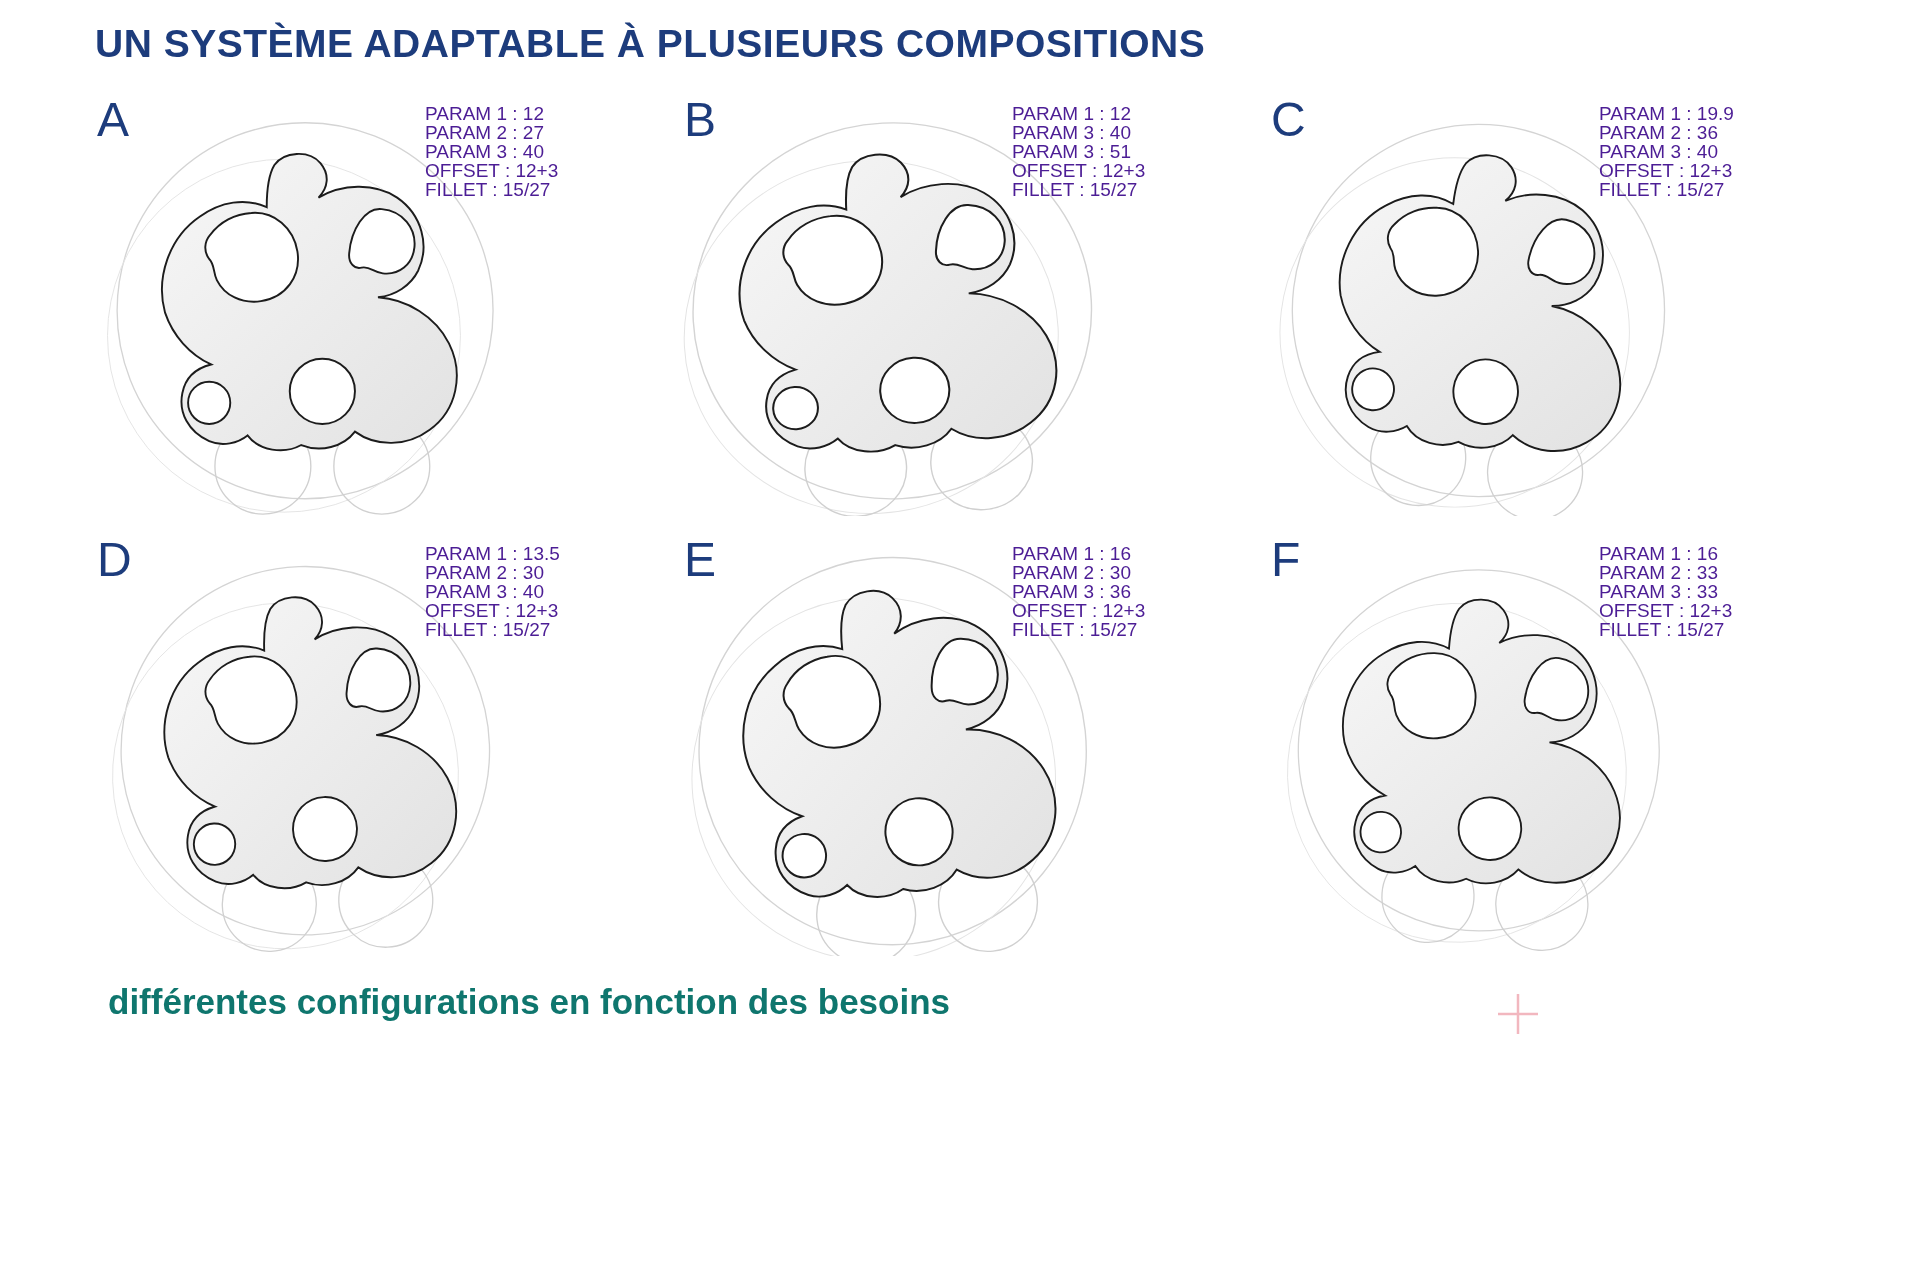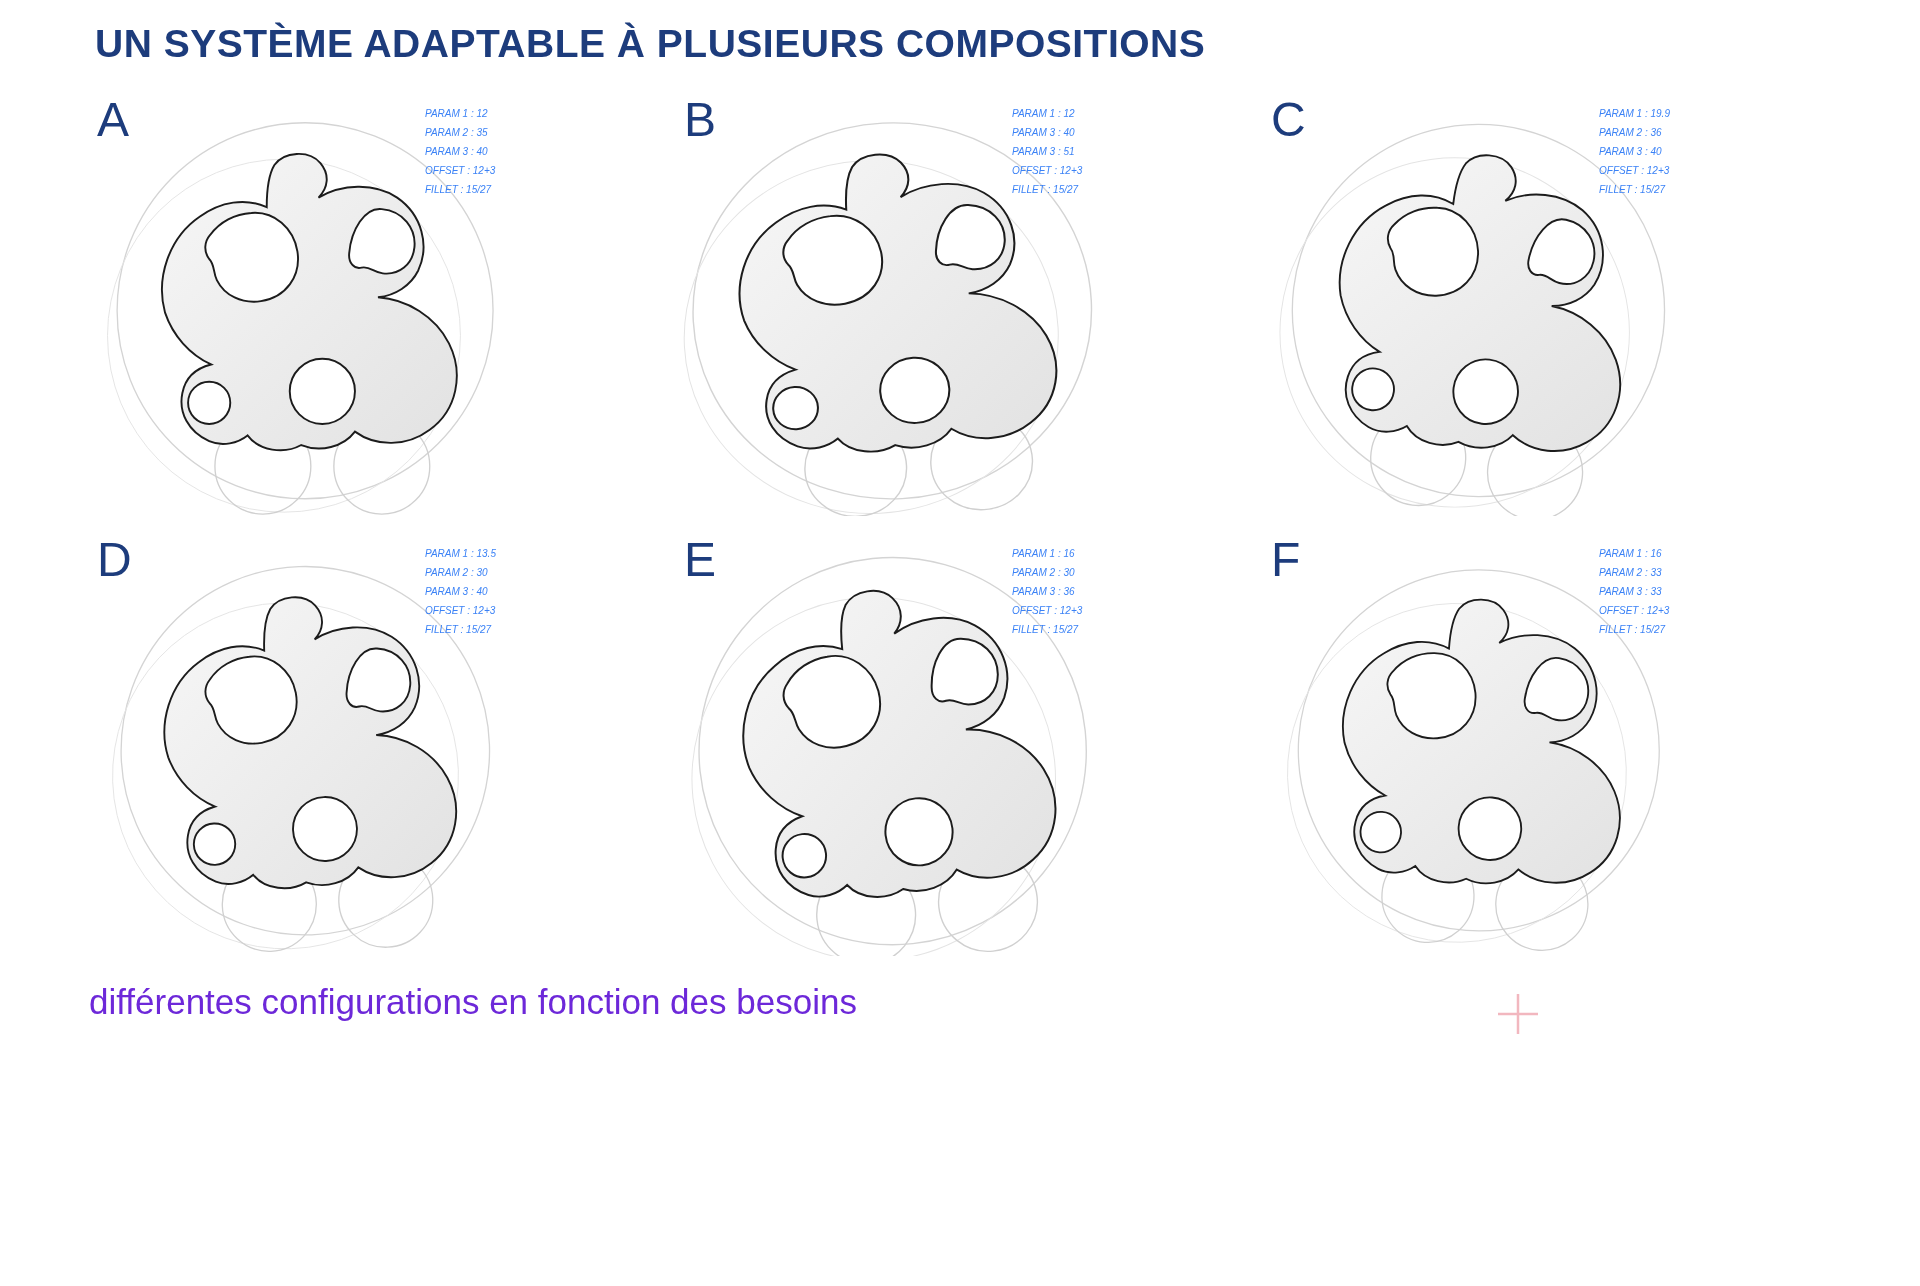--- a/index.html
+++ b/index.html
@@ -41,41 +41,40 @@
     font-size: 48px;
     font-weight: 500;
     color: #1d3c7c;
     line-height: 1;
   }
   .panel-params {
     position: absolute;
     top: 4px;
     left: 330px;
     width: 130px;
-    color: #3b82f6;
-    font-size: 10px;
+    color: #4c1d95;
+    font-size: 19px;
     line-height: 19px;
     font-weight: 400;
     white-space: nowrap;
-    font-style: italic;
   }
   .figure {
     position: absolute;
     top: -6px;
     left: -8px;
     width: 440px;
     height: 422px;
   }
   .footer-caption {
     position: absolute;
-    left: 89px;
+    left: 108px;
     top: 982px;
     font-size: 35px;
-    font-weight: 400;
-    color: #6d28d9;
+    font-weight: 700;
+    color: #0f766e;
   }
   .registration-cross {
     position: absolute;
     left: 1496px;
     top: 992px;
     width: 44px;
     height: 44px;
   }
 </style>
 </head>
@@ -141,21 +140,21 @@
 
   <div class="grid">
 
     <section class="panel">
       <svg class="figure" viewBox="0 0 440 440">
         <use href="#blob-figure"></use>
       </svg>
       <div class="panel-letter">A</div>
       <div class="panel-params">
         <div>PARAM 1 : 12</div>
-        <div>PARAM 2 : 35</div>
+        <div>PARAM 2 : 27</div>
         <div>PARAM 3 : 40</div>
         <div>OFFSET : 12+3</div>
         <div>FILLET : 15/27</div>
       </div>
     </section>
 
     <section class="panel">
       <svg class="figure" viewBox="0 0 440 440">
         <use href="#blob-figure" transform="translate(220 220) rotate(-3) scale(1.06 1) translate(-220 -220)"></use>
       </svg>

